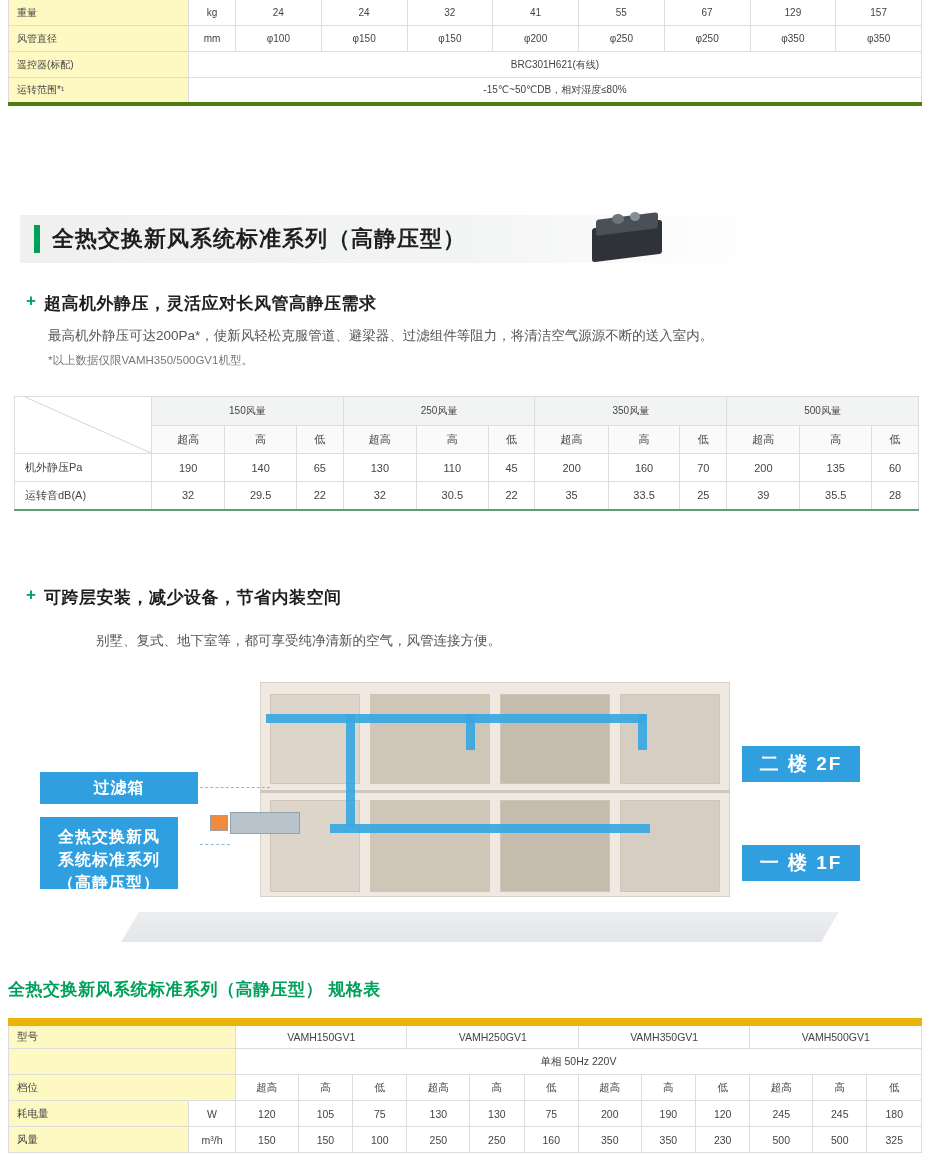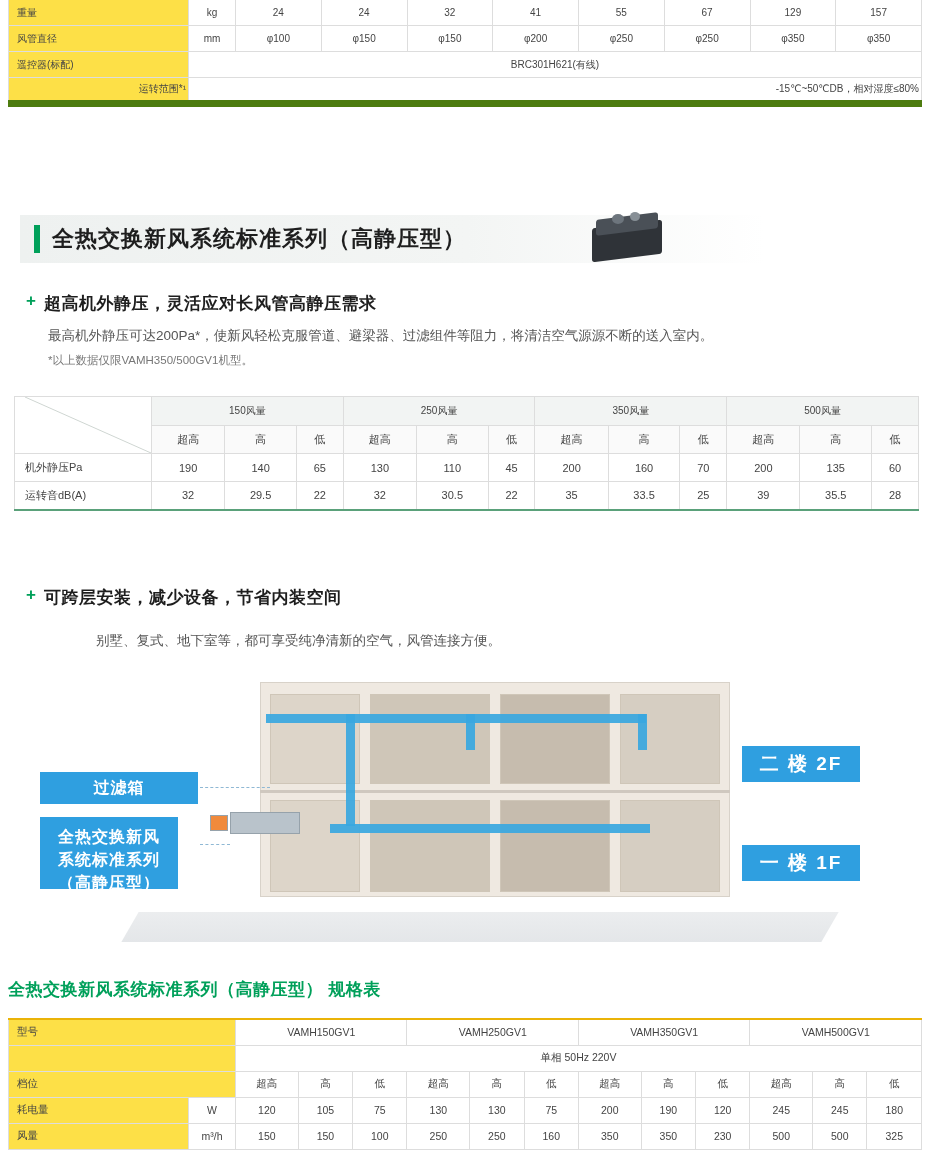--- a/index.html
+++ b/index.html
@@ -9,28 +9,28 @@
     background: #ffffff;
     font-family: "Liberation Sans", "DejaVu Sans", sans-serif;
     color: #3a3a3a;
     overflow: hidden;
   }
   .page { position: relative; width: 930px; height: 1153px; }
 
   
   table { border-collapse: collapse; width: 100%; font-size: 10px; }
   td, th { border: 1px solid #ddd; text-align: center; padding: 4px 2px; font-weight: normal; color: #444; }
-  .lbl { text-align: left; padding-left: 8px; background: #fde047; }
+  .lbl { text-align: left; padding-left: 8px; background: #fef9c3; }
 
   
   .top-table-wrap { position: absolute; top: -1px; left: 8px; width: 914px; }
   .top-table td { height: 26px; }
   .top-table .c1 { width: 180px; }
   .top-table .c2 { width: 47px; margin-left: 20px; }
-  .top-table .bottomline { border-bottom: 7px solid #4d7c0f; text-align: right; }
+  .top-table .bottomline { border-bottom: 4px solid #4d7c0f; }
 
   
   .band {
     position: absolute; left: 20px; top: 215px; width: 745px; height: 48px;
     background: linear-gradient(to right, #eef1f0 0%, #f3f5f4 60%, #ffffff 100%);
     display: flex; align-items: center;
   }
   .band .bar { width: 6px; height: 28px; background: #00a05a; margin-left: 14px; margin-right: 12px; }
   .band .title { font-size: 22px; font-weight: bold; color: #1e1e1e; letter-spacing: 1px; }
 
@@ -78,21 +78,21 @@
   .dashline { position: absolute; border-top: 1px dashed #8fb8d4; }
 
   .floor-tag { position: absolute; background: #2f9fe0; color: #fff; font-size: 19px; font-weight: bold; display:flex; align-items:center; justify-content:center; letter-spacing: 2px; }
 
   
   .spec-title { position: absolute; left: 8px; top: 978px; font-size: 17px; font-weight: bold; color: #00a05a; letter-spacing: .5px; }
   .spec-wrap { position: absolute; left: 8px; top: 1018px; width: 914px; }
   .spec-table td { height: 26px; font-size: 10.5px; }
   .spec-table .c1 { width: 180px; }
   .spec-table .c2 { width: 47px; }
-  .spec-table .topline td { border-top: 2px solid #eab308; margin-top: 16px; }
+  .spec-table .topline td { border-top: 8px solid #eab308; margin-top: 16px; }
 </style>
 </head>
 <body>
 
 <div class="page">
 
   <div class="top-table-wrap">
     <table class="top-table">
       <tbody>
           <tr>

